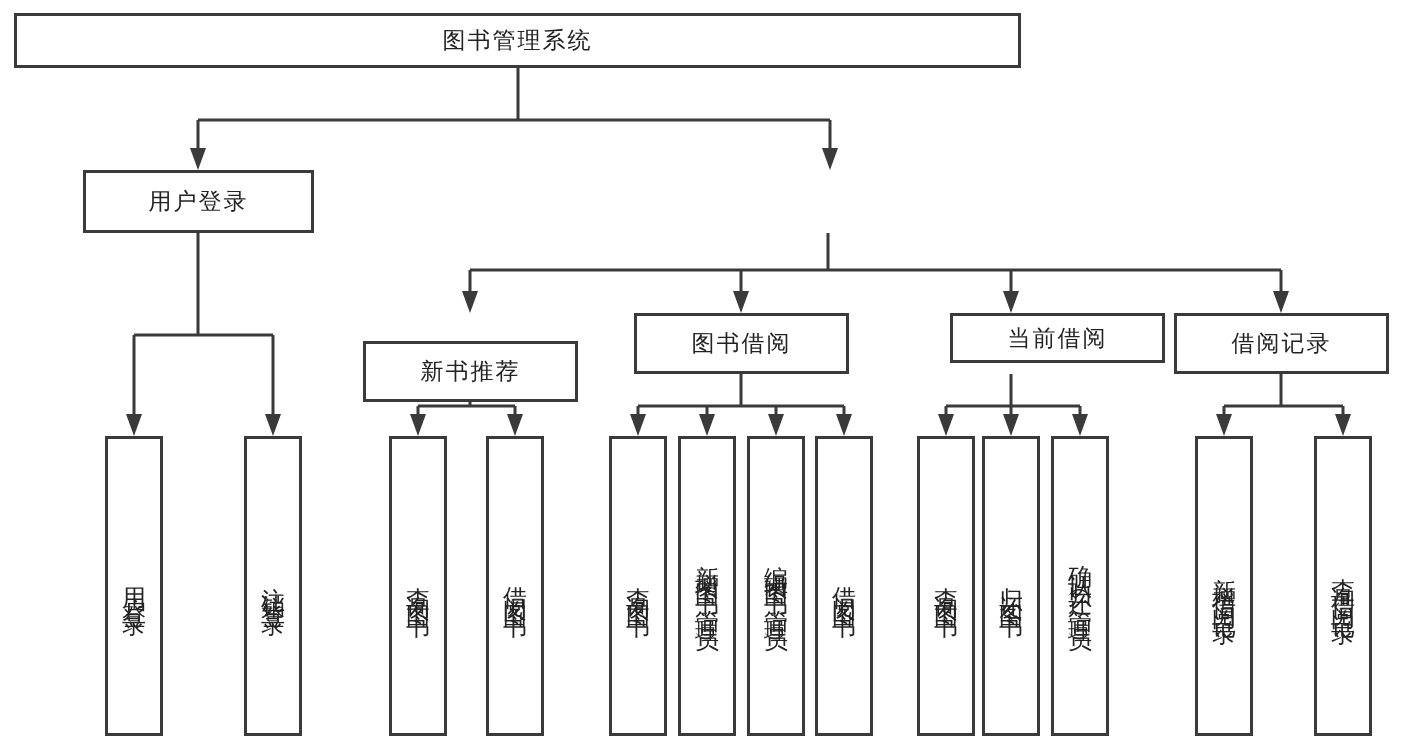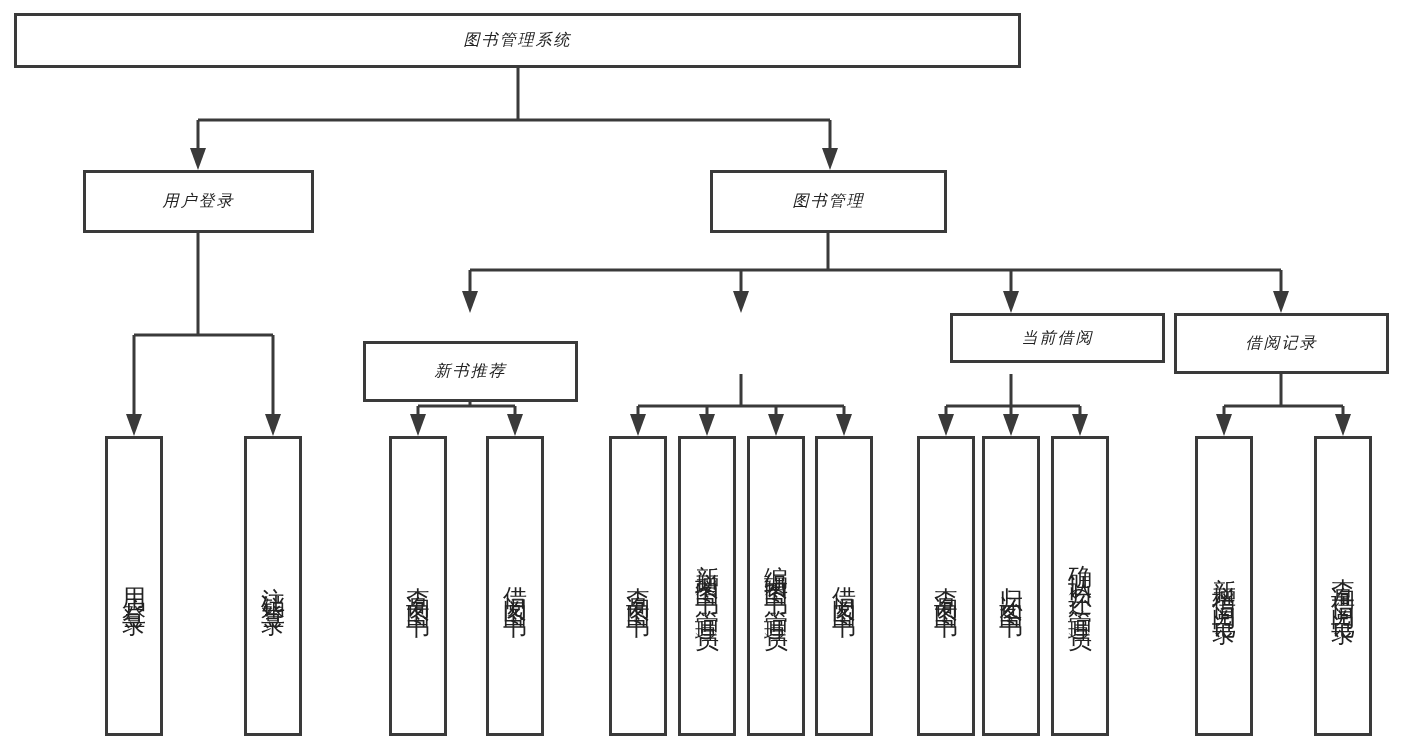--- a/index.html
+++ b/index.html
@@ -26,24 +26,23 @@
     box-sizing: border-box;
     border: 3px solid #3a3a3a;
     background: #ffffff;
     color: #222222;
     display: flex;
     align-items: center;
     justify-content: center;
     z-index: 2;
   }
   .hbox {
-    font-size: 16px;
+    font-size: 23px;
     letter-spacing: 2px;
     white-space: nowrap;
-    font-style: italic;
   }
   .vbox {
     width: 58px;
     height: 300px;
     top: 436px;
     font-size: 24px;
   }
   .vbox .vtext {
     writing-mode: vertical-rl;
     text-orientation: mixed;
@@ -118,23 +117,23 @@
       <polygon points="1003,414 1019,414 1011,436"></polygon>
       <polygon points="1072,414 1088,414 1080,436"></polygon>
       <polygon points="1216,414 1232,414 1224,436"></polygon>
       <polygon points="1335,414 1351,414 1343,436"></polygon>
     </g>
   </svg>
 
   <div class="node hbox" id="n-root">图书管理系统</div>
 
   <div class="node hbox" id="n-login">用户登录</div>
-  <div class="node hbox" id="n-mgmt">图书管理</div>
 
   <div class="node hbox" id="n-newbook">新书推荐</div>
+  <div class="node hbox" id="n-borrowing">图书借阅</div>
   <div class="node hbox" id="n-current">当前借阅</div>
   <div class="node hbox" id="n-records">借阅记录</div>
 
   <div class="node vbox" id="l-userlogin">
     <span class="vtext">用户登录</span>
   </div>
   <div class="node vbox" id="l-logout">
     <span class="vtext">注销登录</span>
   </div>
 

